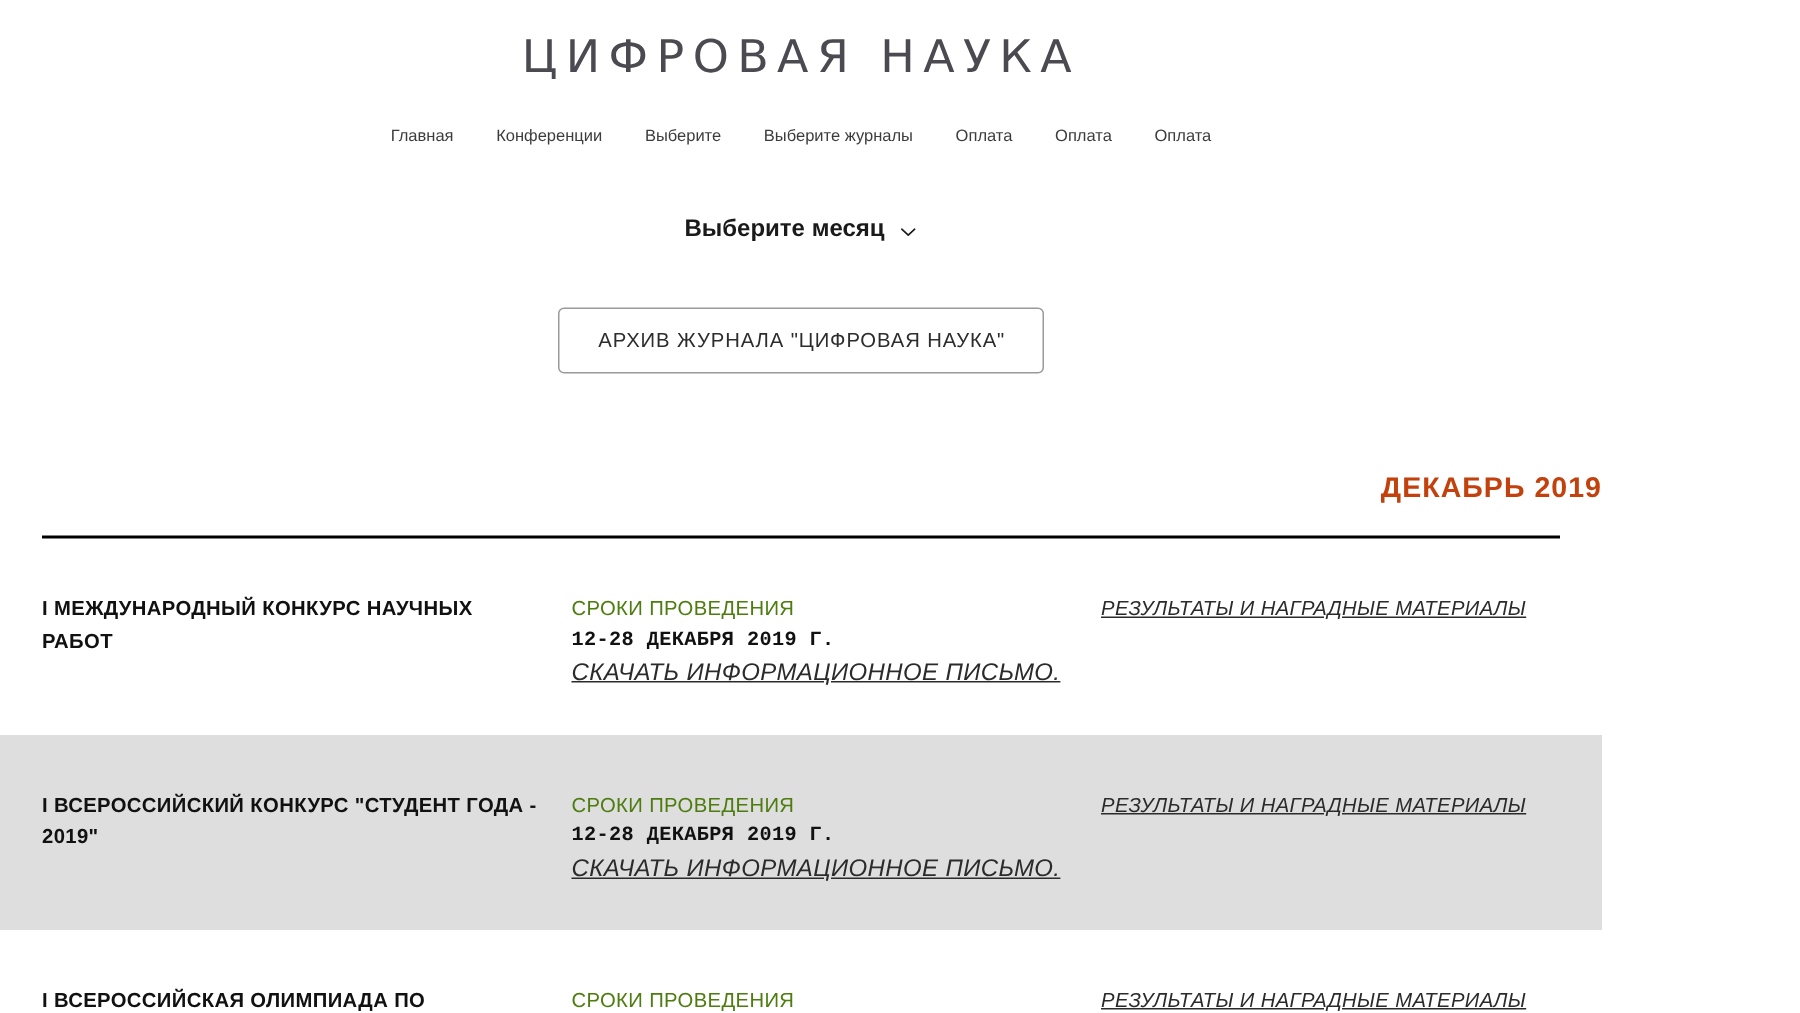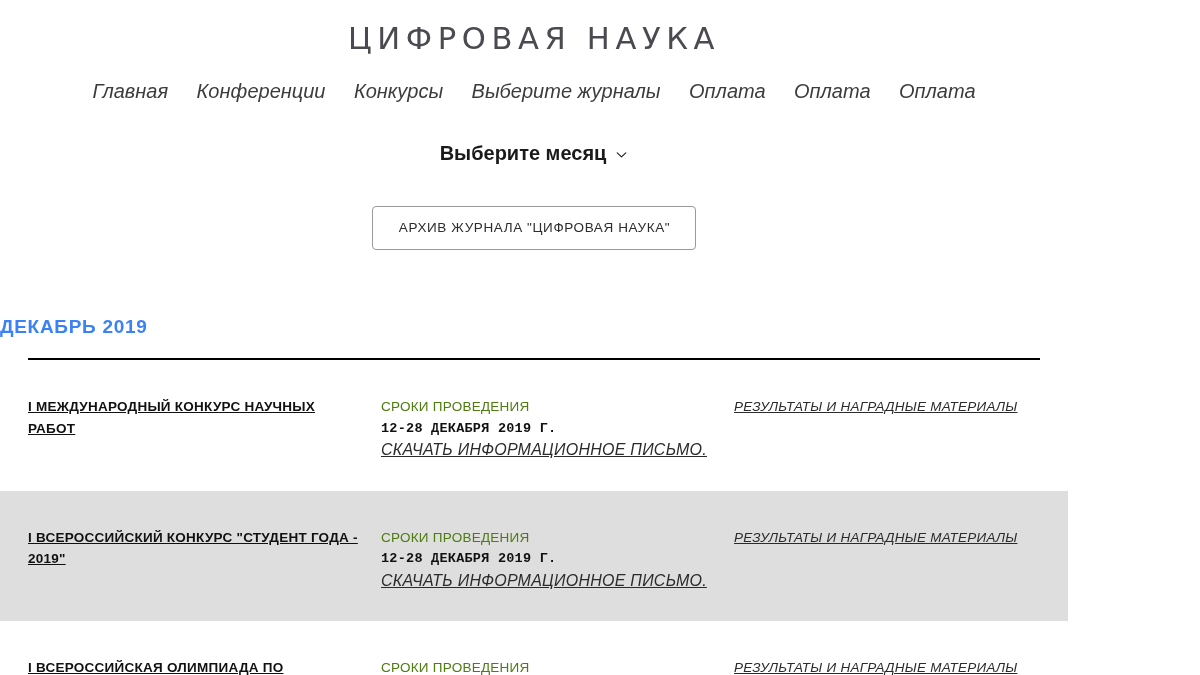--- a/index.html
+++ b/index.html
@@ -43,39 +43,38 @@
   }
 
   
   .main-nav {
     margin-top: 26px;
     text-align: center;
     white-space: nowrap;
   }
   .nav-link {
     display: inline-block;
-    font-size: 20px;
+    font-size: 11px;
     color: #3c3c3c;
     text-decoration: none;
     padding: 0 12px;
     line-height: 20px;
     vertical-align: middle;
-    font-style: italic;
   }
 
   
   .month-select-wrap {
     margin-top: 42px;
     text-align: center;
   }
   .month-select {
     display: inline-flex;
     align-items: center;
     gap: 9px;
-    font-size: 20px;
+    font-size: 16px;
     font-weight: bold;
     color: #1a1a1a;
     cursor: pointer;
     line-height: 20px;
     text-align: right;
   }
   .chev {
     display: inline-block;
     width: 13px;
     height: 13px;
@@ -100,25 +99,25 @@
     letter-spacing: 0.6px;
     padding: 12px 25px 12px 26px;
     cursor: pointer;
     line-height: 18px;
   }
 
   
   .month-heading {
     margin: 0;
     padding-top: 66px;
-    text-align: left;
+    text-align: right;
     font-size: 19px;
     font-weight: bold;
     letter-spacing: 0.7px;
-    color: #3b82f6;
+    color: #c2410c;
   }
 
   .rule {
     width: 1012px;
     margin: 20px auto 0 auto;
     height: 0;
     border: 0;
     border-top: 2px solid #000000;
   }
 
@@ -154,21 +153,20 @@
     font-style: italic;
   }
 
   .item-title {
     font-size: 13.5px;
     font-weight: bold;
     letter-spacing: 0.25px;
     line-height: 21.5px;
     color: #111111;
     margin: 0;
-    text-decoration: underline;
   }
 
   .dates-label {
     font-size: 13.5px;
     letter-spacing: 0.25px;
     line-height: 21.5px;
     color: #4d7c0f;
   }
   .dates-value {
     font-size: 13.5px;
@@ -203,21 +201,21 @@
 
 <div class="page">
 
   <header class="masthead">
     <h1 class="site-title">ЦИФРОВАЯ НАУКА</h1>
   </header>
 
   <nav class="main-nav">
     <a class="nav-link" href="#">Главная</a>
     <a class="nav-link" href="#">Конференции</a>
-    <a class="nav-link" href="#">Конкурсы</a>
+    <a class="nav-link" href="#">Выберите</a>
     <a class="nav-link" href="#">Выберите журналы</a>
     <a class="nav-link" href="#">Оплата</a>
     <a class="nav-link" href="#">Оплата</a>
     <a class="nav-link" href="#">Оплата</a>
   </nav>
 
   <div class="month-select-wrap">
     <div class="month-select">
       <span>Выберите месяц</span>
       <span class="chev">

